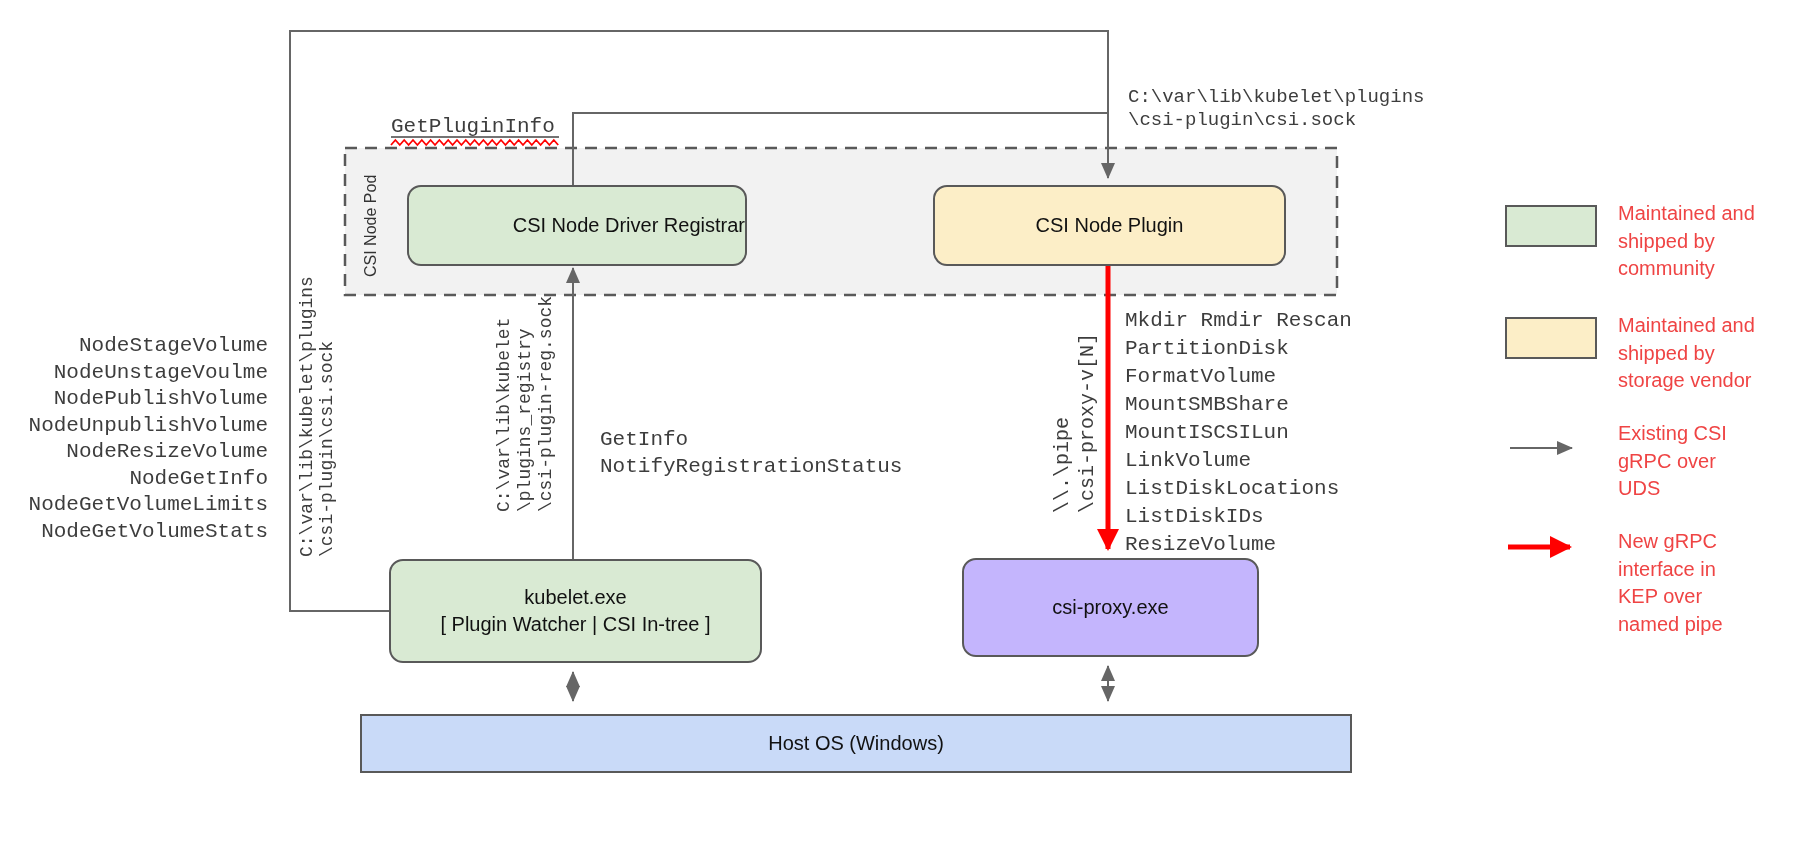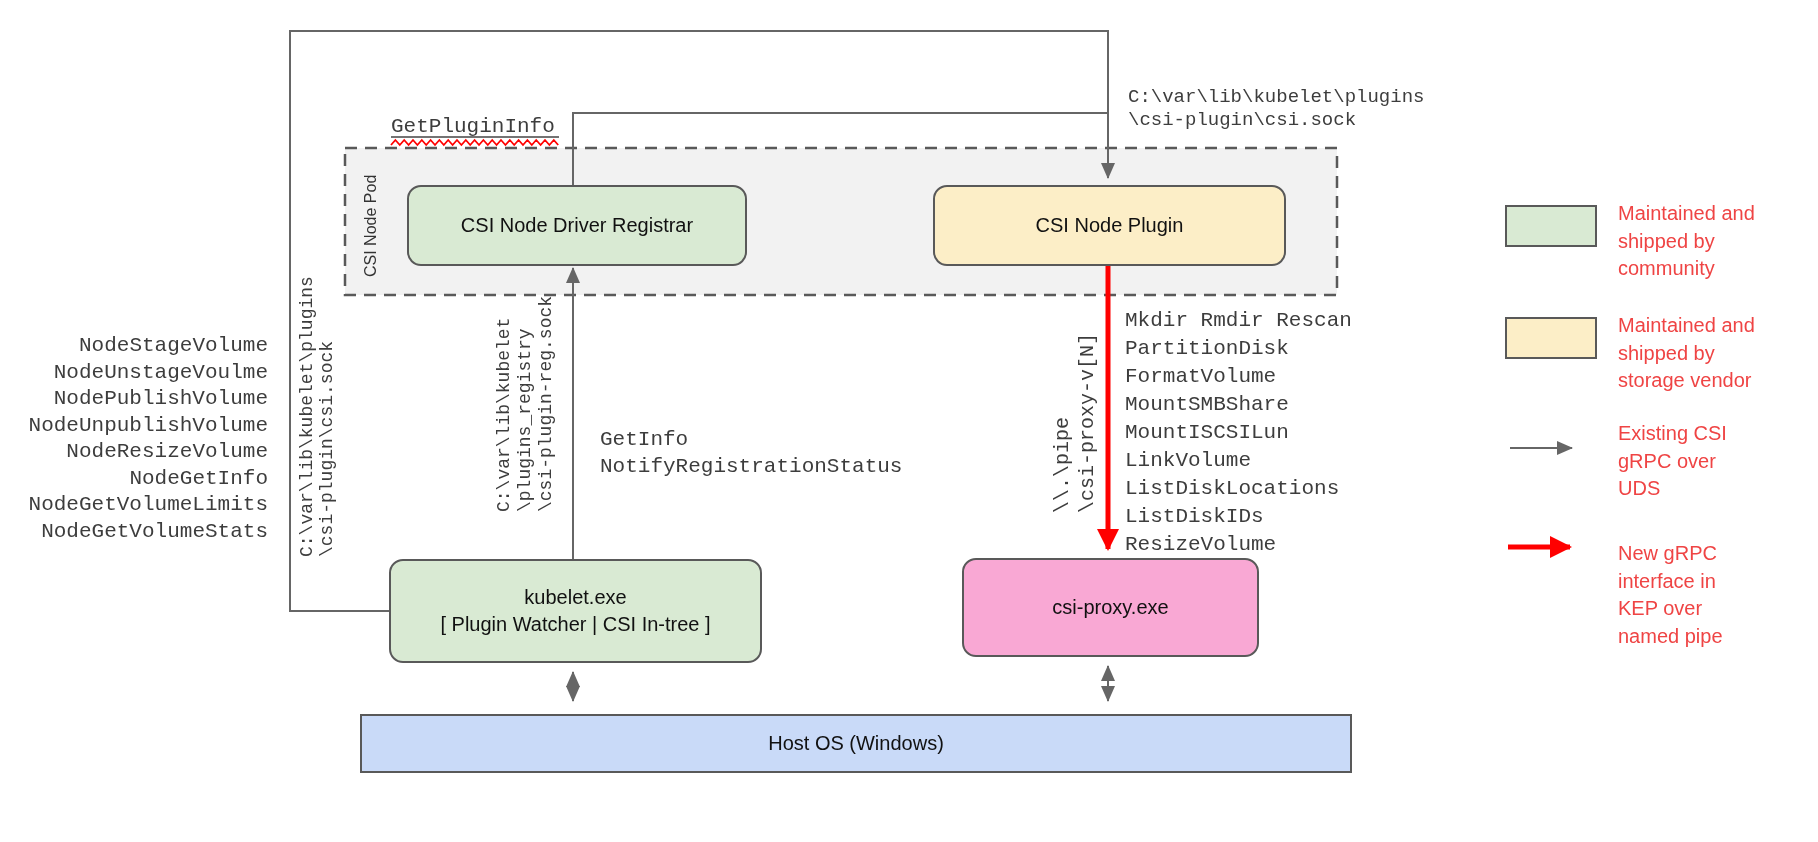--- a/index.html
+++ b/index.html
@@ -6,24 +6,24 @@
   #canvas{
     position:relative;width:1818px;height:842px;background:#ffffff;
     font-family:"Liberation Sans",sans-serif;overflow:hidden;
   }
   #connector-layer{position:absolute;left:0;top:0;z-index:1;}
   .node{
     position:absolute;z-index:2;border:2px solid #595959;border-radius:14px;
     display:flex;flex-direction:column;align-items:center;justify-content:center;
     text-align:center;font-size:20px;color:#111;line-height:27px;white-space:pre;
   }
-  #registrar-node{left:407px;top:185px;width:336px;height:77px;background:#d9ead3;}
+  #registrar-node{left:407px;top:185px;width:336px;height:77px;background:#d9ead3;align-items:flex-end;}
   #plugin-node{left:933px;top:185px;width:349px;height:77px;background:#fceec7;}
   #kubelet-node{left:389px;top:559px;width:369px;height:100px;background:#d9ead3;text-align:center;}
-  #csi-proxy-node{left:962px;top:558px;width:293px;height:95px;background:#f9a8d4;}
+  #csi-proxy-node{left:962px;top:558px;width:293px;height:95px;background:#c4b5fd;}
   #host-os-node{left:360px;top:714px;width:988px;height:55px;background:#c9daf8;border-radius:0;}
   .lbl{position:absolute;z-index:3;white-space:pre;}
   .mono{font-family:"Liberation Mono","DejaVu Sans Mono",monospace;color:#3d3d3d;}
   #pod-title{
     left:362px;top:277px;transform:rotate(-90deg);transform-origin:top left;
     font-size:16px;color:#333;
   }
   #node-rpc-list{left:20px;top:333px;width:248px;text-align:right;font-size:21px;line-height:26.5px;}
   #proxy-rpc-list{left:1125px;top:307px;font-size:21px;line-height:28px;}
   #registration-calls-label{left:600px;top:395px;font-size:21px;line-height:26.5px;margin-top:32px;}
@@ -33,21 +33,21 @@
   #csi-sock-path-vertical-label{left:297px;top:557px;font-size:18px;line-height:20px;}
   #registration-sock-path-label{left:494px;top:512px;font-size:18px;line-height:21px;}
   #named-pipe-path-label{left:1050px;top:513px;font-size:20px;line-height:25px;}
   .swatch{position:absolute;z-index:2;width:88px;height:38px;border:2px solid #595959;}
   #legend-swatch-community{left:1505px;top:205px;background:#d9ead3;}
   #legend-swatch-vendor{left:1505px;top:317px;background:#fceec7;}
   .legend-text{font-size:20px;line-height:27.5px;color:#ef4444;}
   #legend-text-community{left:1618px;top:200px;}
   #legend-text-vendor{left:1618px;top:312px;}
   #legend-text-existing{left:1618px;top:420px;}
-  #legend-text-new{left:1618px;top:540px;}
+  #legend-text-new{left:1618px;top:528px;}
 </style>
 </head>
 <body>
 
 <div id="canvas">
 
   <svg id="connector-layer" width="1818" height="842" viewBox="0 0 1818 842">
     <defs>
       <marker id="ag" markerUnits="userSpaceOnUse" markerWidth="18" markerHeight="16" refX="16" refY="8" orient="auto-start-reverse">
         <path d="M1,1 L17,8 L1,15 Z" fill="#666666"></path>

